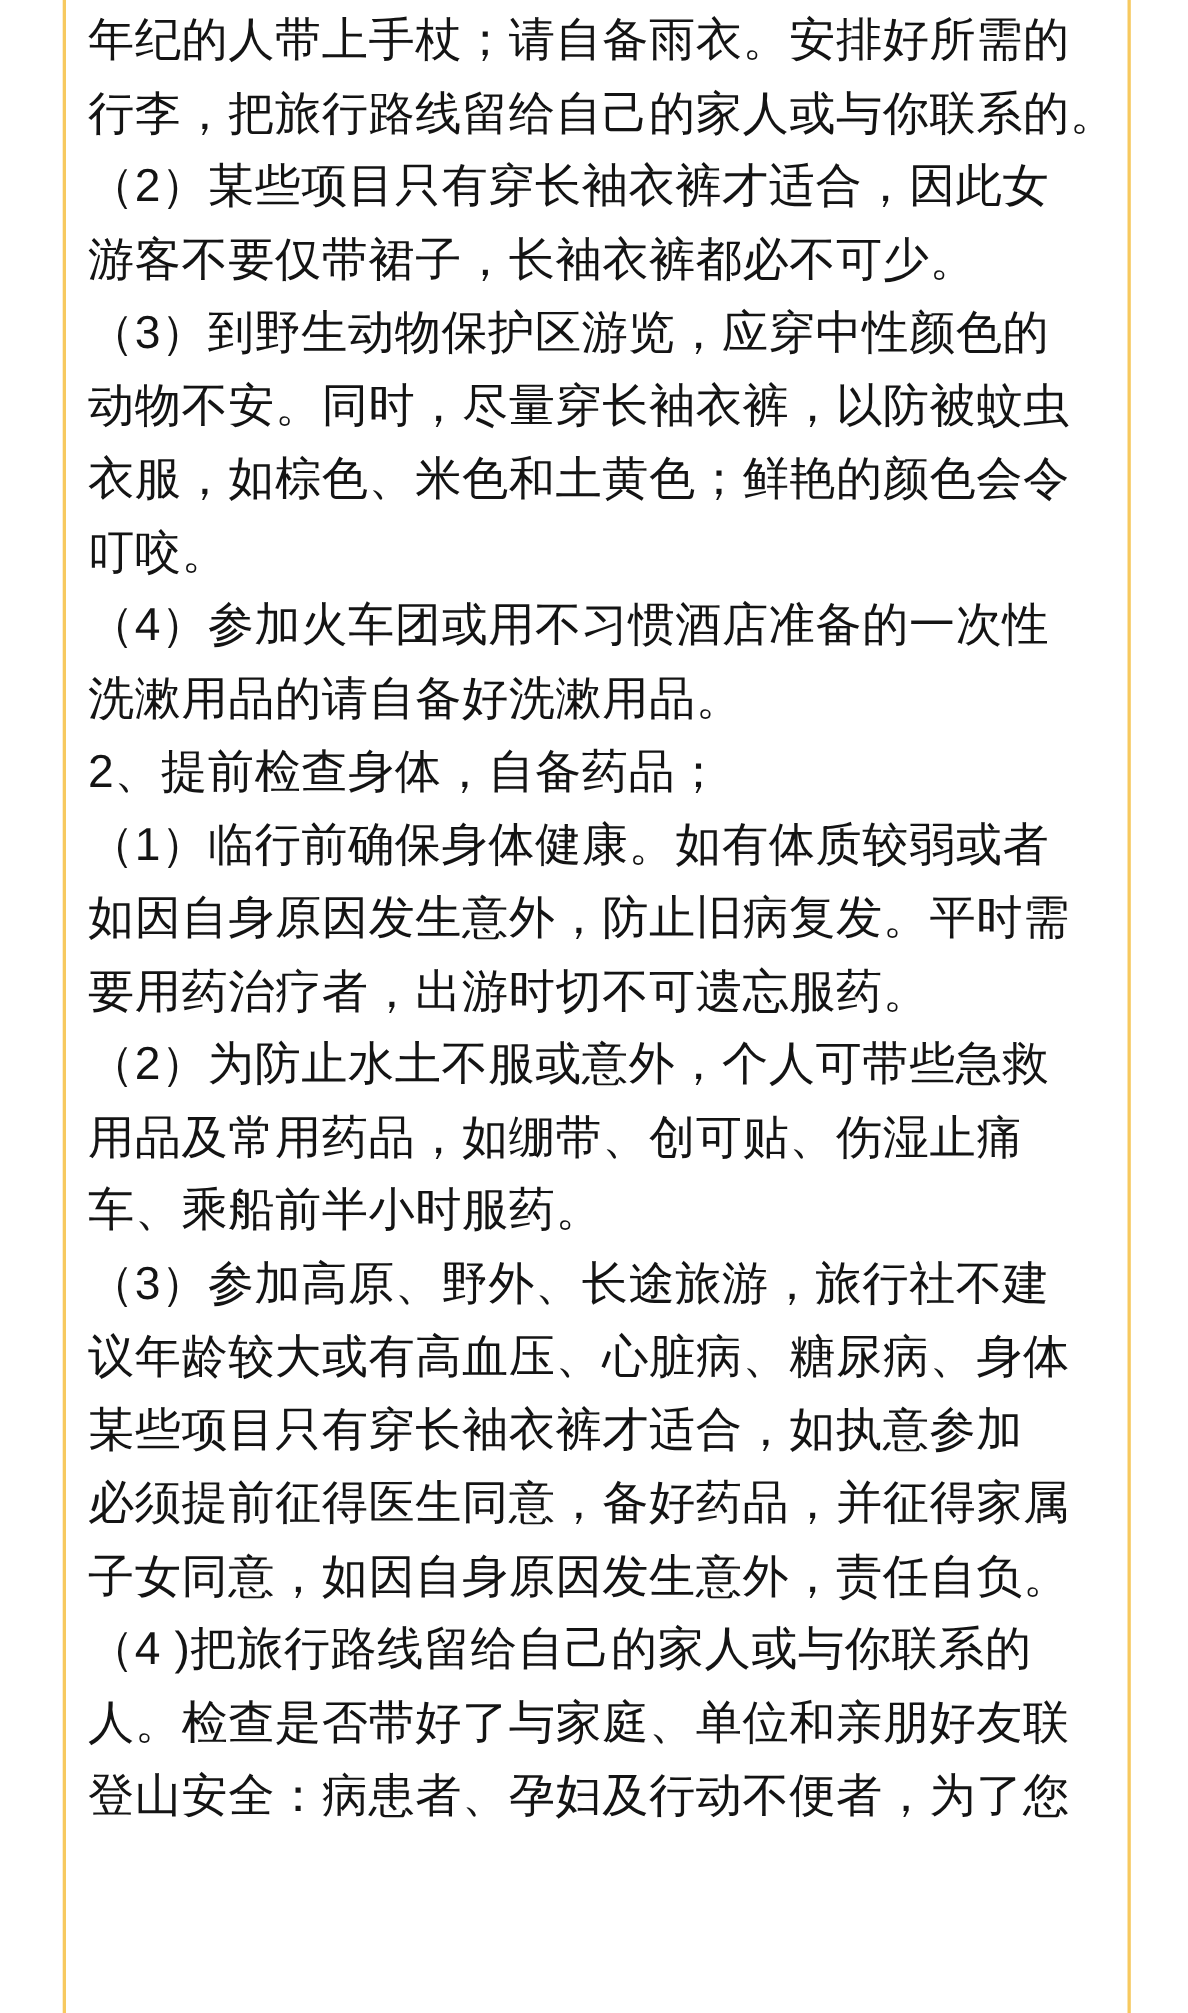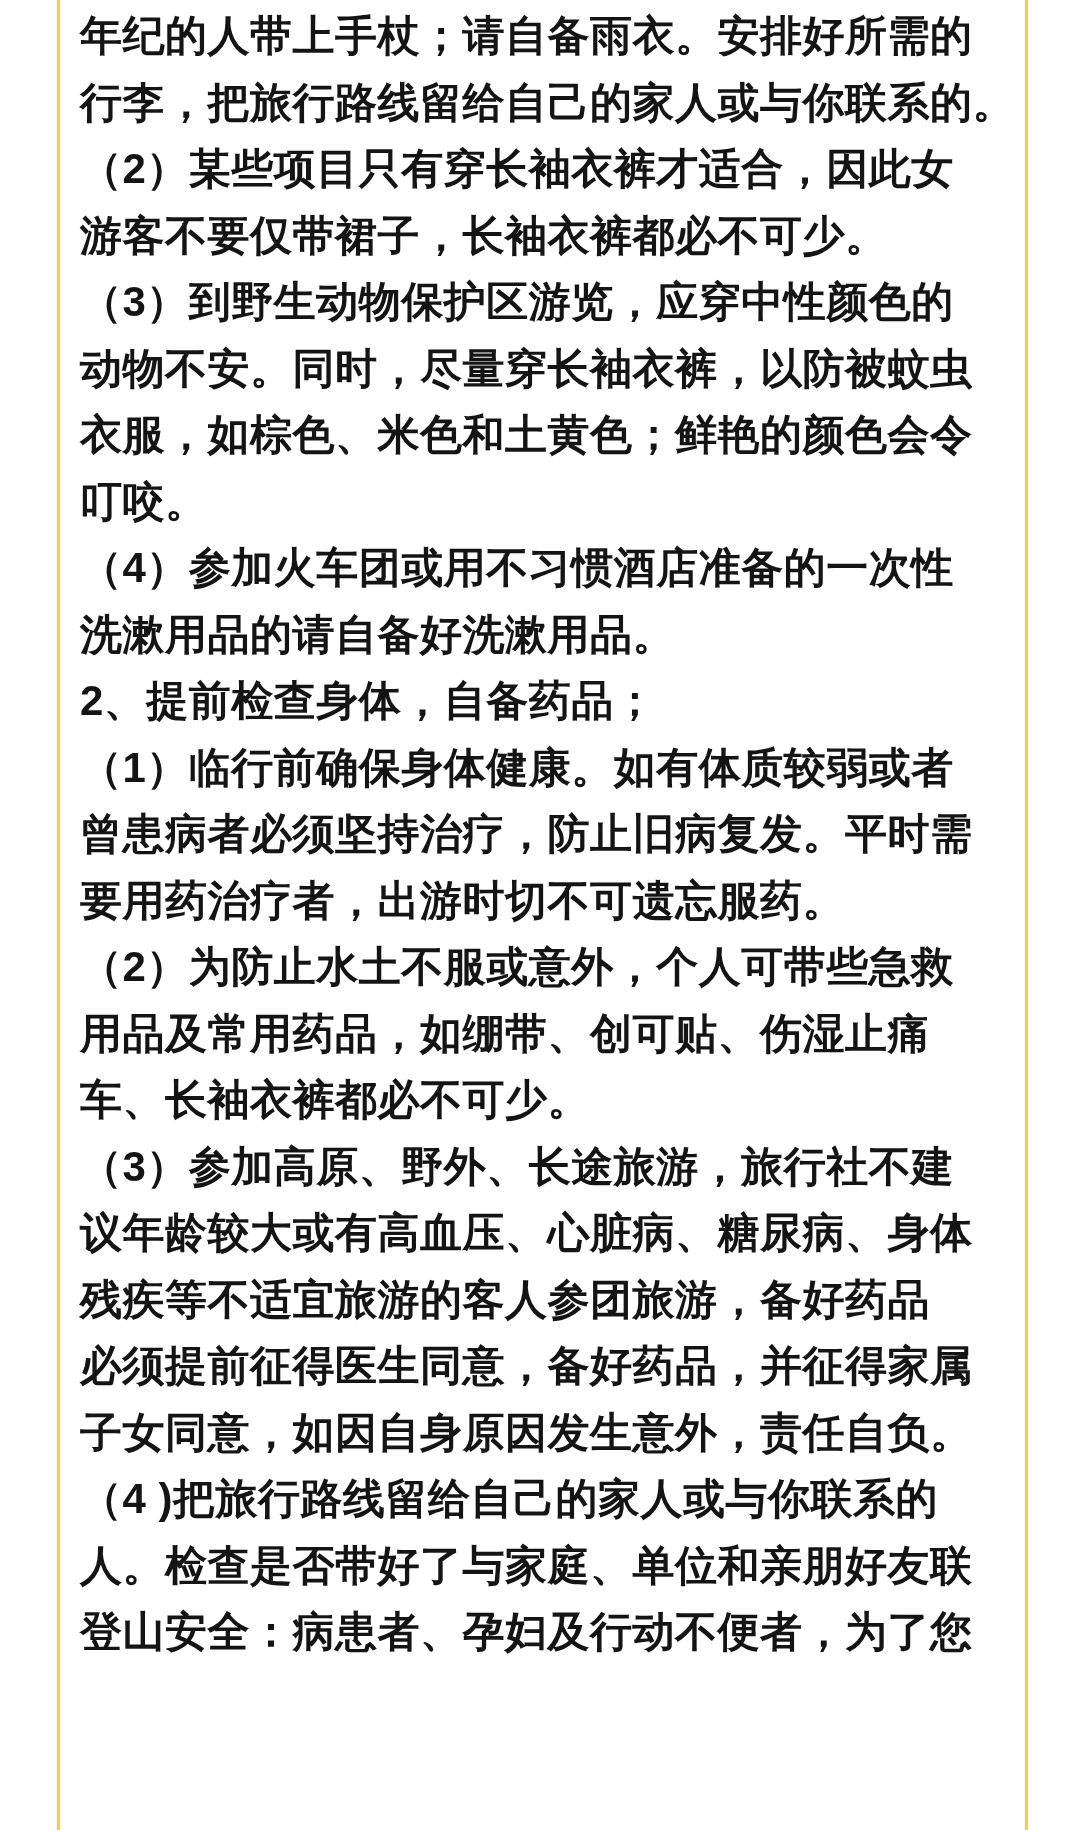--- a/index.html
+++ b/index.html
@@ -30,21 +30,20 @@
     width: 932px;
     color: #141414;
     font-size: 42px;
     line-height: 66.5px;
     font-weight: 400;
     letter-spacing: 0.5px;
   }
   .text-line {
     white-space: nowrap;
     height: 66.5px;
-    font-weight: bold;
   }
 </style>
 </head>
 <body style="background: rgb(255, 255, 255);">
 
 <div class="accent-line left"></div>
 <div class="accent-line right"></div>
 
 <div class="doc-body" style="color: rgb(20, 20, 20);">
   <div class="text-line">年纪的人带上手杖；请自备雨衣。安排好所需的</div>
@@ -52,26 +51,26 @@
   <div class="text-line">（2）某些项目只有穿长袖衣裤才适合，因此女</div>
   <div class="text-line">游客不要仅带裙子，长袖衣裤都必不可少。</div>
   <div class="text-line">（3）到野生动物保护区游览，应穿中性颜色的</div>
   <div class="text-line">动物不安。同时，尽量穿长袖衣裤，以防被蚊虫</div>
   <div class="text-line">衣服，如棕色、米色和土黄色；鲜艳的颜色会令</div>
   <div class="text-line">叮咬。</div>
   <div class="text-line">（4）参加火车团或用不习惯酒店准备的一次性</div>
   <div class="text-line">洗漱用品的请自备好洗漱用品。</div>
   <div class="text-line">2、提前检查身体，自备药品；</div>
   <div class="text-line">（1）临行前确保身体健康。如有体质较弱或者</div>
-  <div class="text-line">曾患病者必须坚持治疗，防止旧病复发。平时需</div>
+  <div class="text-line">如因自身原因发生意外，防止旧病复发。平时需</div>
   <div class="text-line">要用药治疗者，出游时切不可遗忘服药。</div>
   <div class="text-line">（2）为防止水土不服或意外，个人可带些急救</div>
   <div class="text-line">用品及常用药品，如绷带、创可贴、伤湿止痛</div>
-  <div class="text-line">车、长袖衣裤都必不可少。</div>
+  <div class="text-line">车、乘船前半小时服药。</div>
   <div class="text-line">（3）参加高原、野外、长途旅游，旅行社不建</div>
   <div class="text-line">议年龄较大或有高血压、心脏病、糖尿病、身体</div>
-  <div class="text-line">残疾等不适宜旅游的客人参团旅游，备好药品</div>
+  <div class="text-line">某些项目只有穿长袖衣裤才适合，如执意参加</div>
   <div class="text-line">必须提前征得医生同意，备好药品，并征得家属</div>
   <div class="text-line">子女同意，如因自身原因发生意外，责任自负。</div>
   <div class="text-line">（4 )把旅行路线留给自己的家人或与你联系的</div>
   <div class="text-line">人。检查是否带好了与家庭、单位和亲朋好友联</div>
   <div class="text-line">登山安全：病患者、孕妇及行动不便者，为了您</div>
 </div>
 
 </body></html>

